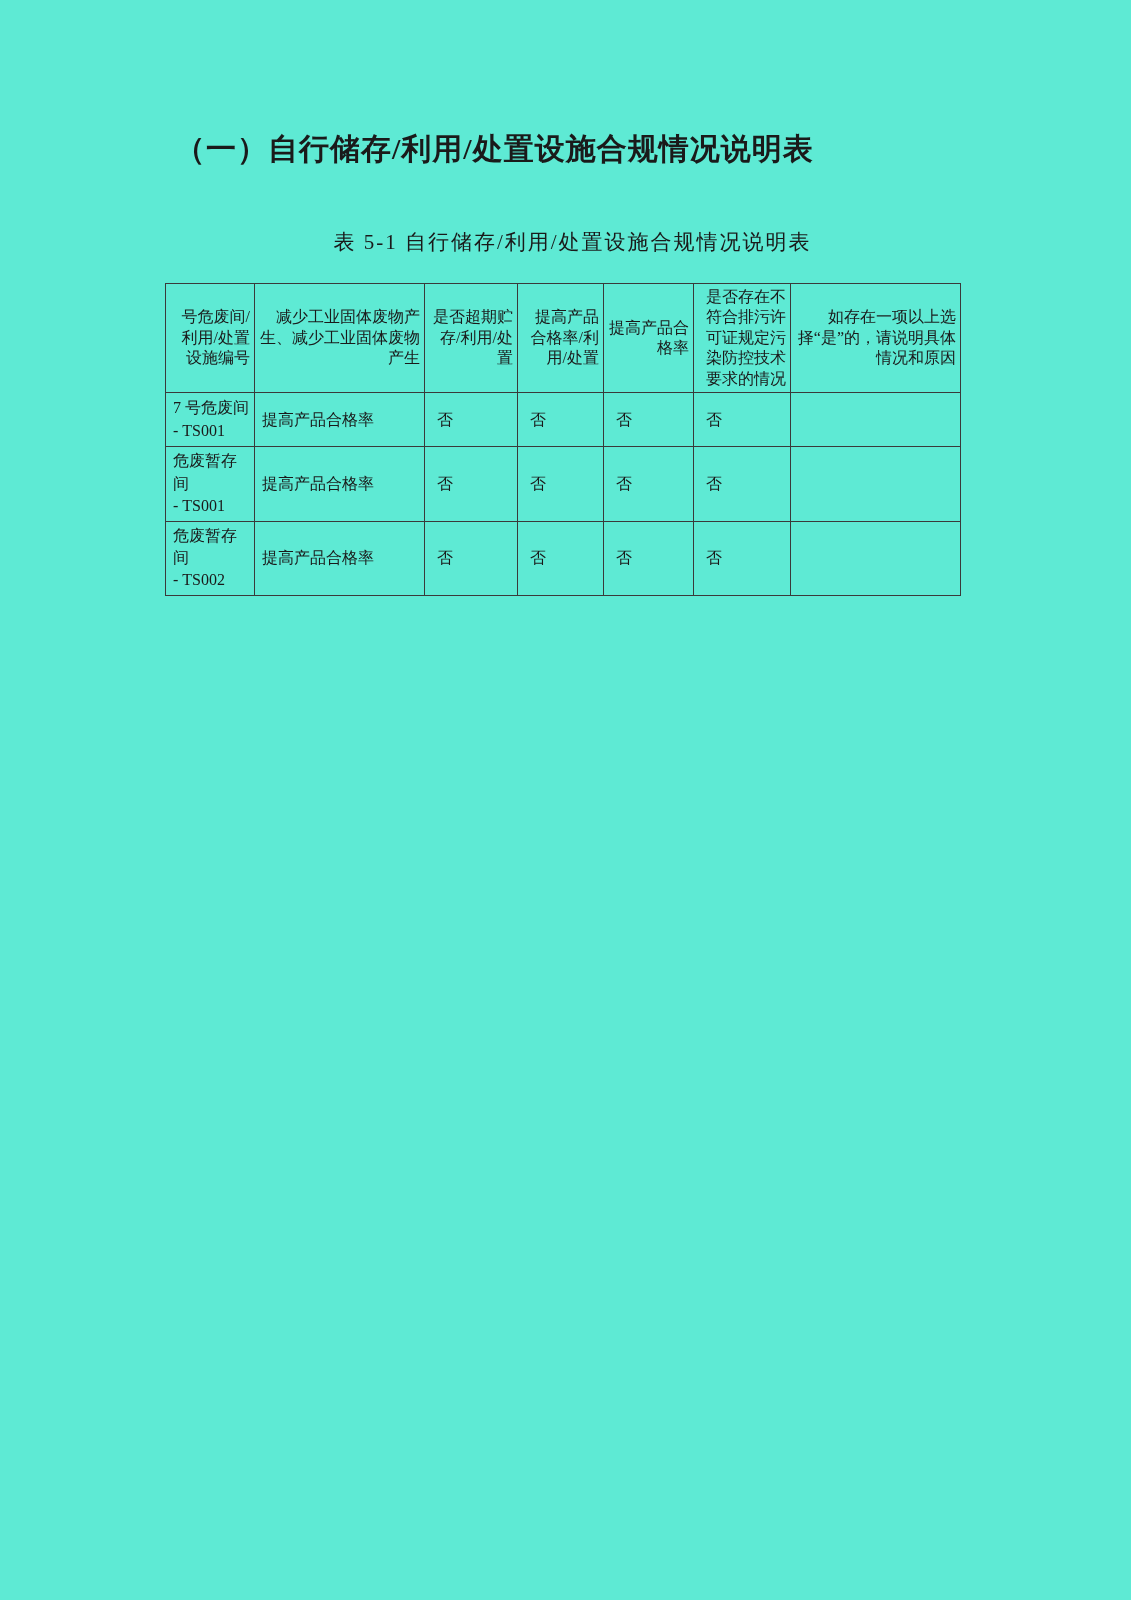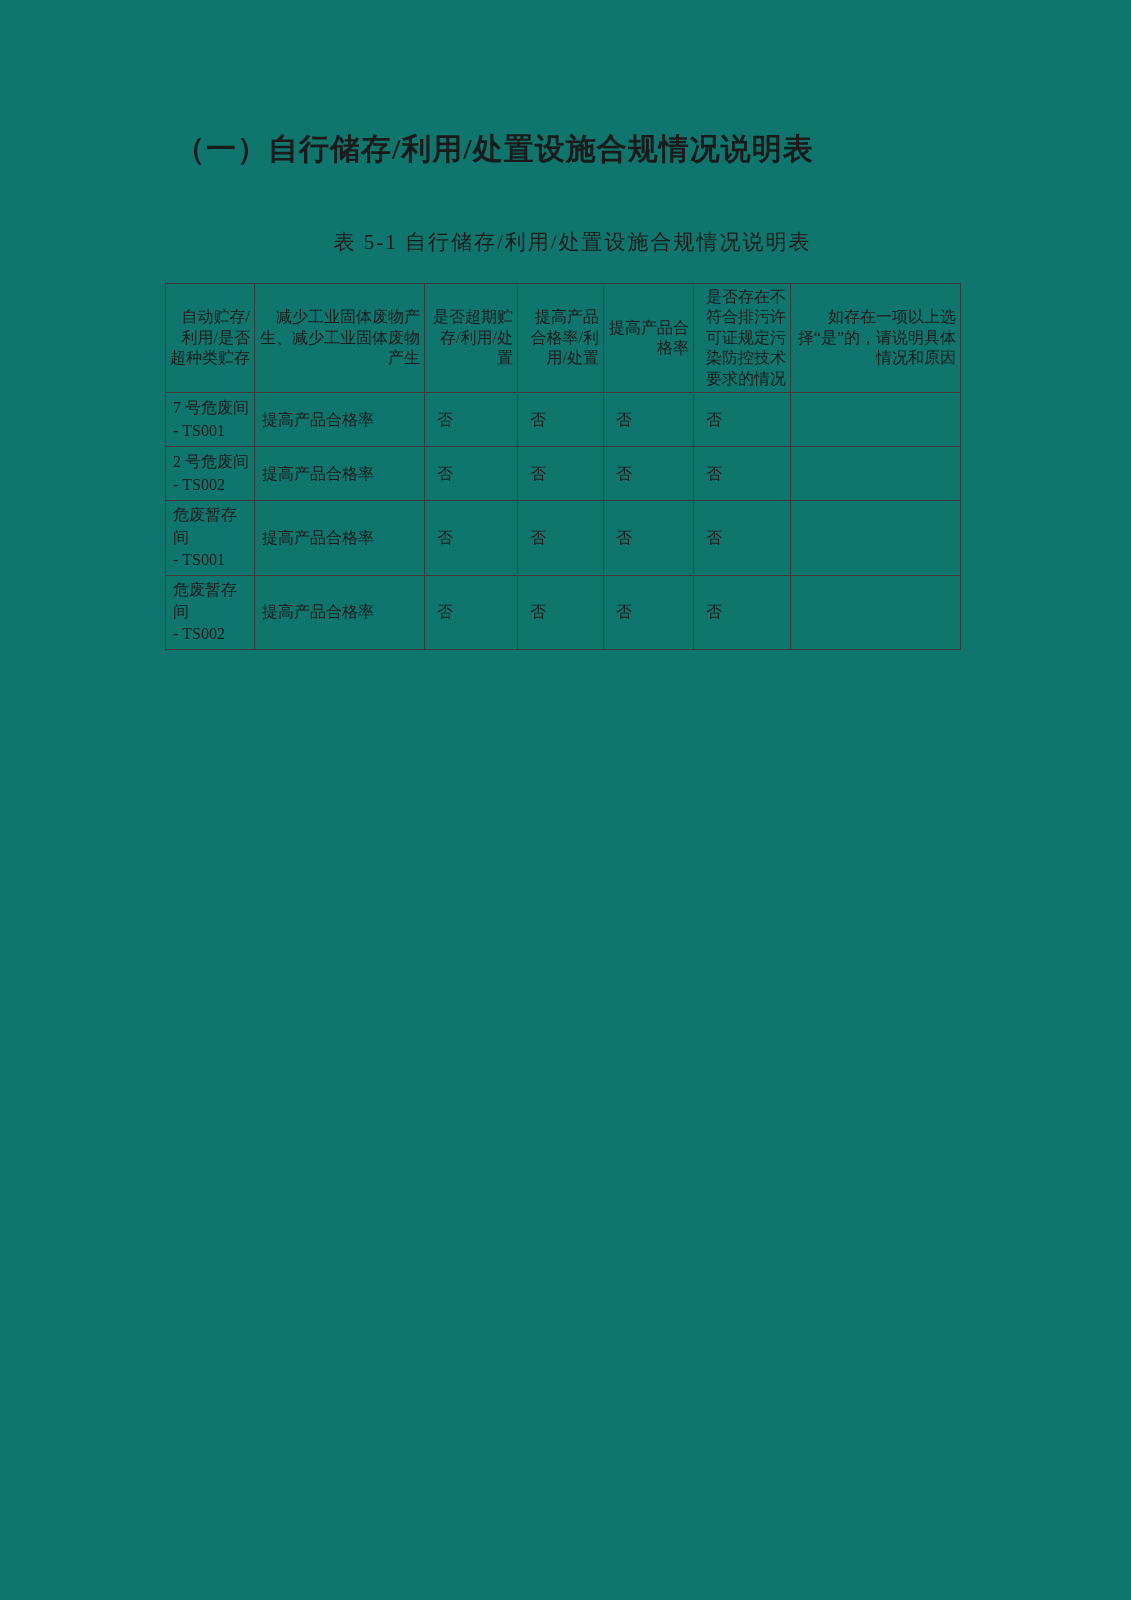--- a/index.html
+++ b/index.html
@@ -4,21 +4,21 @@
 <style>
   html, body {
     margin: 0;
     padding: 0;
     background: #ffffff;
   }
   .page {
     position: relative;
     width: 1131px;
     height: 1600px;
-    background: #0f766e;
+    background: #5eead4;
     font-family: "Liberation Serif", "DejaVu Serif", serif;
     color: #1a1a1a;
     overflow: hidden;
   }
   .heading {
     position: absolute;
     top: 129px;
     left: 175px;
     margin: 0;
     font-size: 30px;
@@ -82,43 +82,33 @@
       <col style="width:89px">
       <col style="width:170px">
       <col style="width:93px">
       <col style="width:86px">
       <col style="width:90px">
       <col style="width:97px">
       <col style="width:170px">
     </colgroup>
     <thead>
       <tr id="header-row">
-          <th>自动贮存/利用/是否超种类贮存</th>
+          <th>号危废间/利用/处置设施编号</th>
           <th>减少工业固体废物产生、减少工业固体废物产生</th>
           <th>是否超期贮存/利用/处置</th>
           <th>提高产品合格率/利用/处置</th>
           <th>提高产品合格率</th>
           <th>是否存在不符合排污许可证规定污染防控技术要求的情况</th>
           <th>如存在一项以上选择“是”的，请说明具体情况和原因</th>
         </tr>
     </thead>
     <tbody id="table-body">
         <tr>
           <td>7 号危废间
 - TS001</td>
-          <td>提高产品合格率</td>
-          <td>否</td>
-          <td>否</td>
-          <td>否</td>
-          <td>否</td>
-          <td></td>
-        </tr>
-        <tr>
-          <td>2 号危废间
-- TS002</td>
           <td>提高产品合格率</td>
           <td>否</td>
           <td>否</td>
           <td>否</td>
           <td>否</td>
           <td></td>
         </tr>
         <tr>
           <td>危废暂存间
 - TS001</td>

